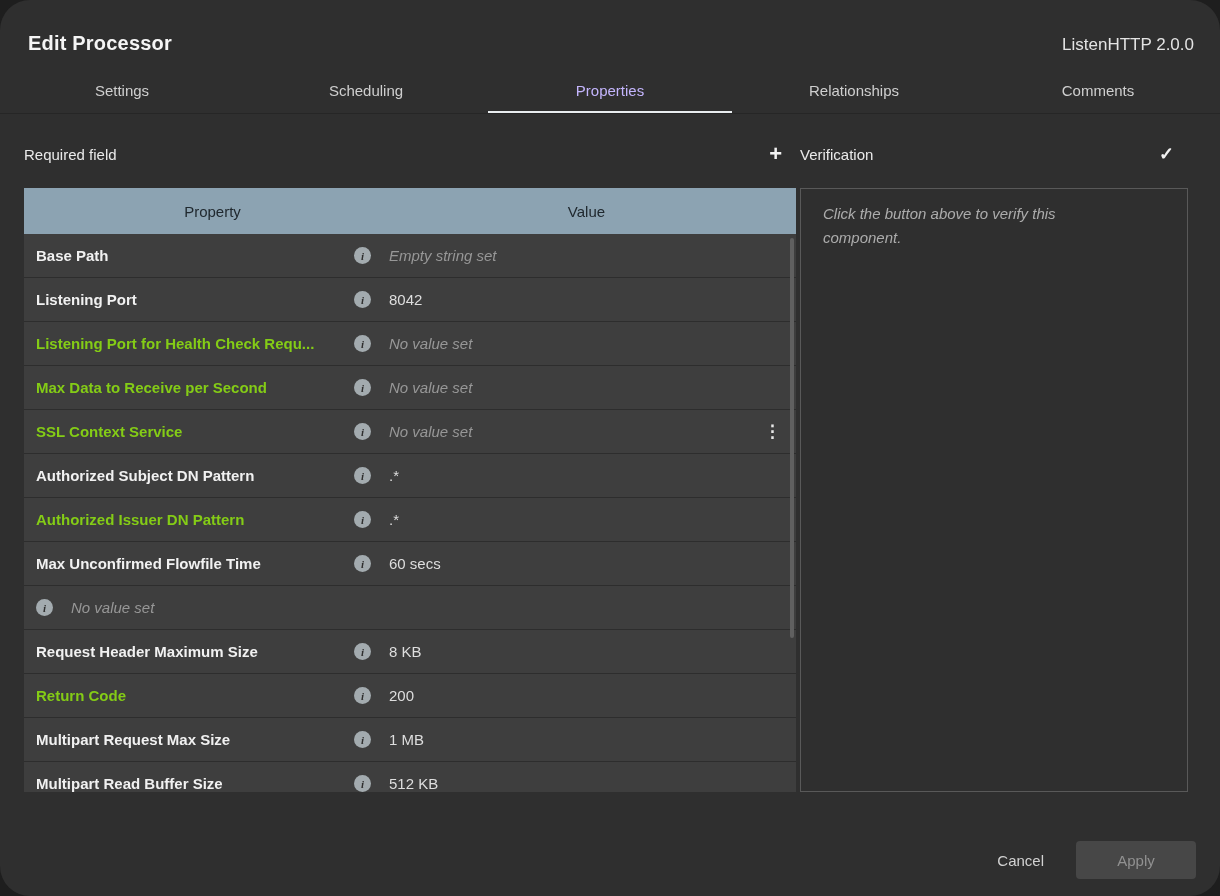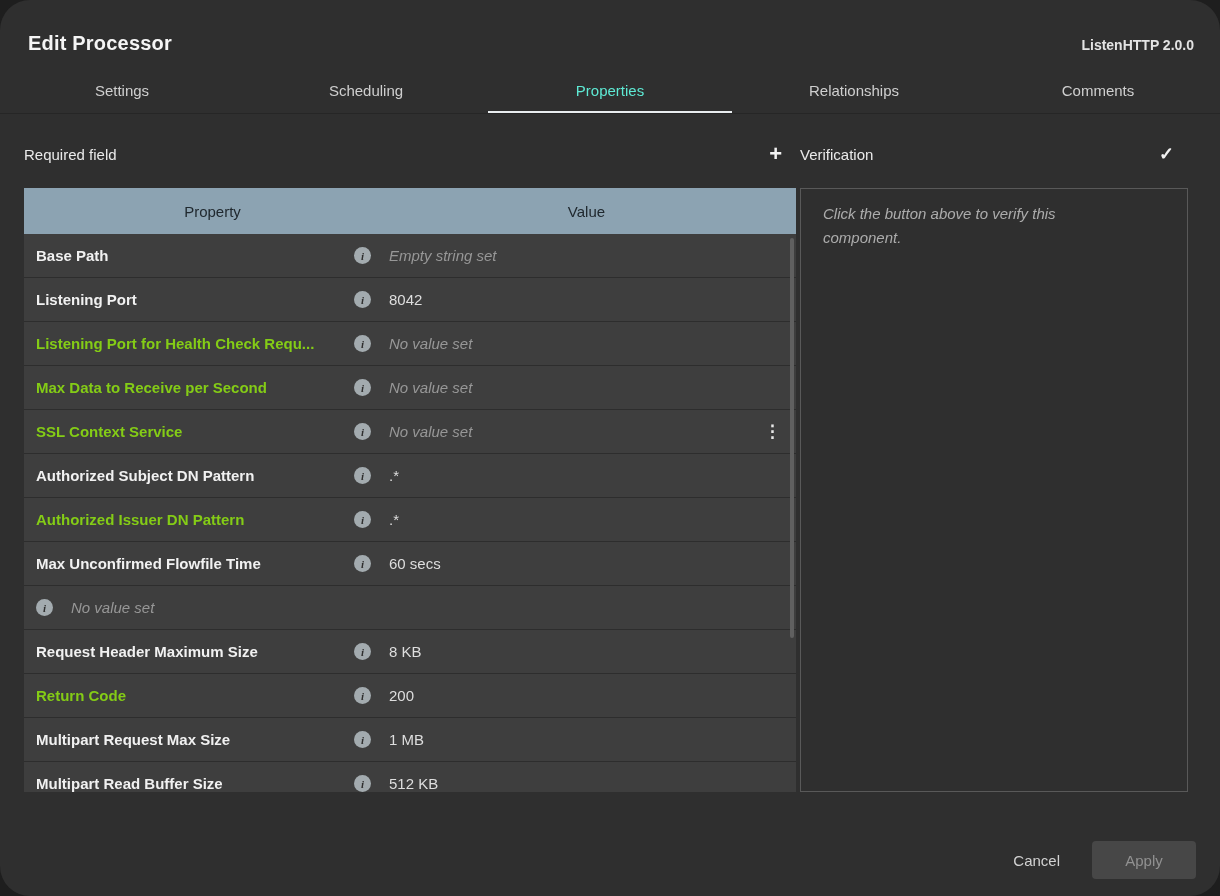--- a/index.html
+++ b/index.html
@@ -3,24 +3,24 @@
 <meta charset="utf-8">
 <style>
   * { margin:0; padding:0; box-sizing:border-box; }
   html, body { background:#1e1e1e; }
   .dialog {
     width:1220px; height:896px; background:#2f2f2f; position:relative;
     font-family:"Liberation Sans", sans-serif; color:#e0e0e0; overflow:hidden;border-radius:30px;
   }
   .dlg-header { display:flex; justify-content:space-between; align-items:baseline; padding:32px 26px 0 28px; }
   .dlg-title { font-size:20px; font-weight:700; color:#f5f5f5; letter-spacing:.2px; }
-  .version { font-size:14px; color:#e3e3e3; font-weight:700; }
+  .version { font-size:17px; color:#e3e3e3; font-weight:400; }
   .tabs { display:flex; margin-top:16px; border-bottom:1px solid #262626; }
   .tab { width:20%; text-align:center; padding:11px 0 12px; font-size:15px; color:#cfcfcf; cursor:pointer; border-bottom:2px solid transparent; }
-  .tab.active { color:#5eead4; border-bottom-color:#e9edef; }
+  .tab.active { color:#c4b5fd; border-bottom-color:#e9edef; }
 
   .content { display:flex; padding:0 24px; gap:4px; }
   .left-col { width:772px; }
   .right-col { width:388px; }
   .section-head { display:flex; justify-content:space-between; align-items:center; margin-top:28px; height:24px; padding-right:14px; }
   .section-label { font-size:15px; color:#eaeaea; }
   .icon-btn { background:none; border:none; color:#f2f2f2; cursor:pointer; line-height:1; padding:0; }
   .plus-glyph { font-size:22px; font-weight:700; color:#f2f2f2; }
   .check-glyph { font-size:18px; font-weight:700; color:#f2f2f2; }
 
@@ -39,21 +39,21 @@
   .pvalue { flex:1; font-size:15px; color:#dedede; }
   .pvalue.placeholder { font-style:italic; color:#979797; }
   .menu-dots { color:#e8e8e8; font-size:17px; font-weight:700; cursor:pointer; padding:0 3px; }
   .scroll-thumb { position:absolute; right:2px; top:50px; width:4px; height:400px; background:#606060; border-radius:2px; }
 
   .verify-panel { margin-top:22px; height:604px; border:1px solid #595959; padding:13px 22px; background:#2f2f2f; }
   .verify-msg { font-size:15px; font-style:italic; color:#acacac; line-height:1.6; max-width:308px; }
 
   .footer { position:absolute; right:24px; bottom:17px; display:flex; align-items:center; }
   .cancel-btn { background:none; border:none; color:#d2d2d2; font-size:15px; margin-right:28px; cursor:pointer; padding:8px 4px; font-family:inherit; }
-  .apply-btn { width:104px; height:38px; background:#474747; color:#919191; border:none; border-radius:4px; font-size:15px; font-family:inherit; }
+  .apply-btn { width:120px; height:38px; background:#474747; color:#919191; border:none; border-radius:4px; font-size:15px; font-family:inherit; }
 </style>
 </head>
 <body>
 
 <div class="dialog">
 
   <div class="dlg-header">
     <h1 class="dlg-title">Edit Processor</h1>
     <span class="version">ListenHTTP 2.0.0</span>
   </div>

